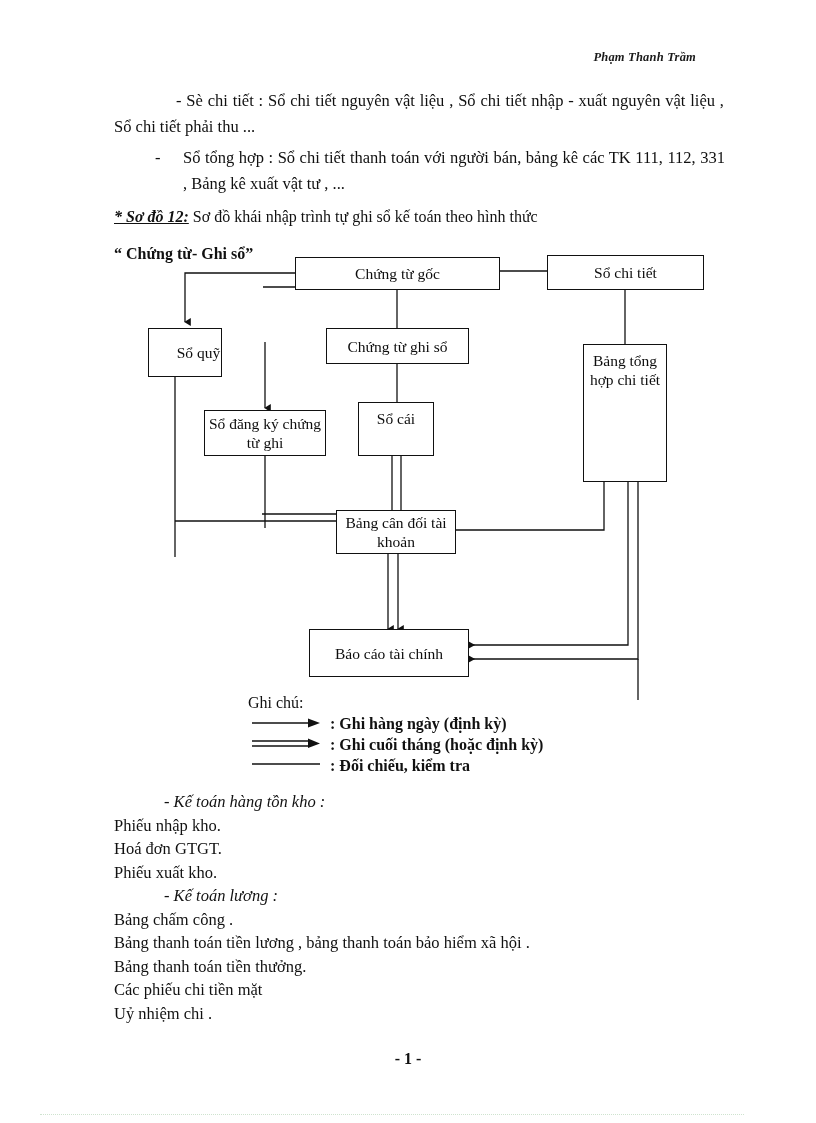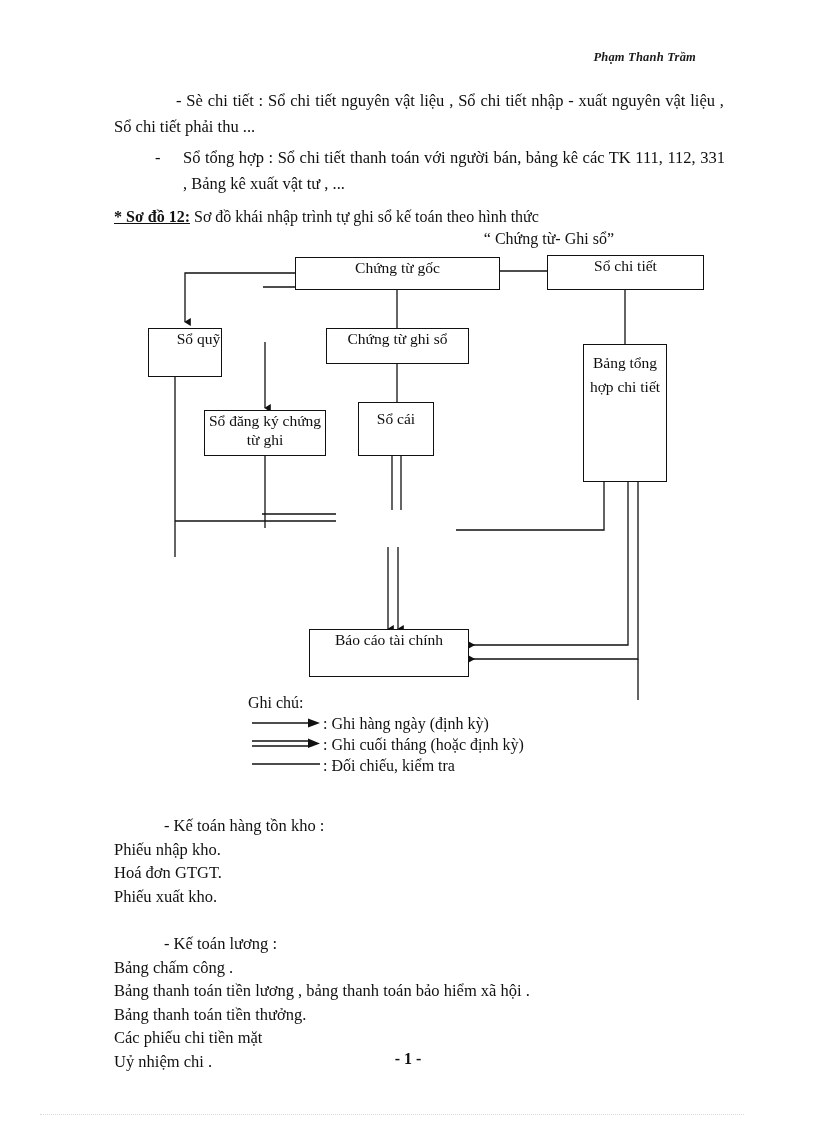--- a/index.html
+++ b/index.html
@@ -69,44 +69,45 @@
   .caption-wrap {
     position: absolute;
     left: 114px;
     top: 208px;
     width: 620px;
     font-size: 16px;
   }
   .caption-label {
     font-weight: bold;
     text-decoration: underline;
+    font-style: italic;
   }
   .caption-title {
     display: block;
-    text-align: right;
-    font-weight: normal;
-    margin-top: 4px;
+    text-align: left;
+    font-weight: bold;
+    margin-top: 19px;
     padding-right: 120px;
   }
 
   
   #chart {
     position: absolute;
     left: 0;
     top: 0;
     width: 816px;
     height: 1123px;
     pointer-events: none;
   }
   .node {
     position: absolute;
     border: 1.4px solid #111111;
     background: #ffffff;
     display: flex;
-    align-items: flex-start;
+    align-items: center;
     justify-content: center;
     text-align: center;
     font-size: 15.5px;
     line-height: 19px;
     color: #0d0d0d;
     box-sizing: border-box;
   }
   .node.top-align {
     align-items: flex-start;
     padding-top: 6px;
@@ -122,39 +123,40 @@
   }
   .legend-title { margin-bottom: 1px; }
   .legend-rows { position: relative; }
   .legend-row {
     position: relative;
     height: 21px;
     white-space: nowrap;
   }
   .legend-text {
     position: absolute;
-    left: 75px;
+    left: 82px;
     top: -1px;
+    font-weight: bold;
   }
 
   
   .lower {
     position: absolute;
     left: 114px;
     top: 790px;
     width: 640px;
     font-size: 16.5px;
     line-height: 23.5px;
   }
   .lower .heading {
     font-weight: bold;
   }
   .lower .sub {
+    font-style: italic;
     padding-left: 50px;
-    margin-top: 24px;
   }
   .lower .line { white-space: nowrap; }
 
   
   .page-num {
     position: absolute;
     left: 0;
     top: 1050px;
     width: 816px;
     text-align: center;
@@ -246,32 +248,35 @@
   </div>
 
   <div class="node" style="left:148px; top:328px; width:74px; height:49px;padding-left:27px;">
     <span>Sổ quỹ</span>
   </div>
 
   <div class="node" style="left:326px; top:328px; width:143px; height:36px;">
     <span>Chứng từ ghi sổ</span>
   </div>
 
-  <div class="node top-align" style="left:583px; top:344px; width:84px; height:138px; line-height:24px;">
+  <div class="node top-align" style="left:583px; top:344px; width:84px; height:138px; line-height:19px;">
     <span>Bảng tổng hợp chi tiết</span>
   </div>
 
   <div class="node" style="left:204px; top:410px; width:122px; height:46px;">
     <span>Sổ đăng ký chứng từ ghi</span>
   </div>
 
   <div class="node top-align" style="left:358px; top:402px; width:76px; height:54px;">
     <span>Sổ cái</span>
   </div>
 
+  <div class="node" style="left:336px; top:510px; width:120px; height:44px;">
+    <span>Bảng cân đối tài khoản</span>
+  </div>
 
   <div class="node" style="left:309px; top:629px; width:160px; height:48px;">
     <span>Báo cáo tài chính</span>
   </div>
 
   <div class="legend">
     <div class="legend-title">Ghi chú:</div>
     <div class="legend-rows">
 
       <div class="legend-row">

